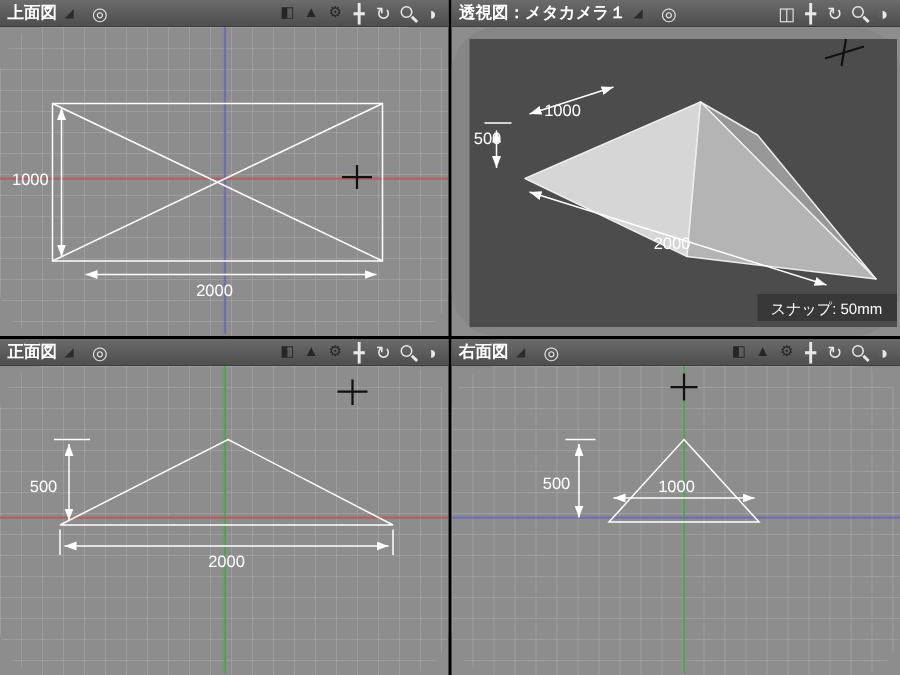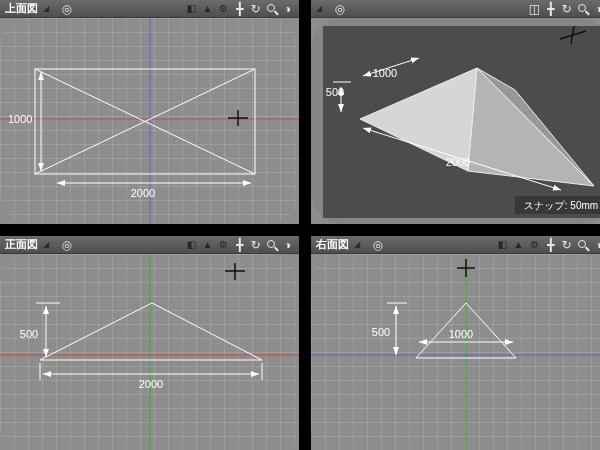--- a/index.html
+++ b/index.html
@@ -2,21 +2,21 @@
 <html><head>
 <meta charset="utf-8">
 <style>
   html,body{margin:0;padding:0;background:#222;}
   *{box-sizing:border-box;}
   .app{
     width:600px;height:450px;
     display:grid;
     grid-template-columns:299px 299px;
     grid-template-rows:224px 224px;
-    gap:12px;
+    gap:2px;
     background:#000;
     font-family:"Liberation Sans","DejaVu Sans",sans-serif;
   }
   .viewport{display:flex;flex-direction:column;overflow:hidden;background:#8d8d8d;}
   .titlebar{
     height:18px;flex:0 0 18px;
     background:linear-gradient(#6b6b6b,#4e4e4e);
     border-bottom:1px solid #3a3a3a;
     display:flex;align-items:center;
     padding:0 5px;gap:3px;
@@ -91,20 +91,21 @@
           <line x1="57" y1="165" x2="251" y2="165" stroke="#ffffff" stroke-width="1" marker-start="url(#ah-t)" marker-end="url(#ah-t)"></line>
           <text x="143" y="179" text-anchor="middle">2000</text>
         </g>
         <path d="M228,100 h20 M238,92 v16" stroke="#111111" stroke-width="1.5" fill="none"></path>
       </svg>
     </div>
   </div>
 
   <div class="viewport">
     <div class="titlebar">
+      <span class="vp-title">透視図：メタカメラ１</span>
       <span class="corner-tri">◢</span>
       <span class="ti big">◎</span>
       <span class="spacer"></span>
       <span class="ti big">◫</span>
       <span class="ti big">╋</span>
       <span class="ti big">↻</span>
       <span class="mag"></span>
       <span class="ti big">◑</span>
     </div>
     <div class="vp-canvas persp-bg">

